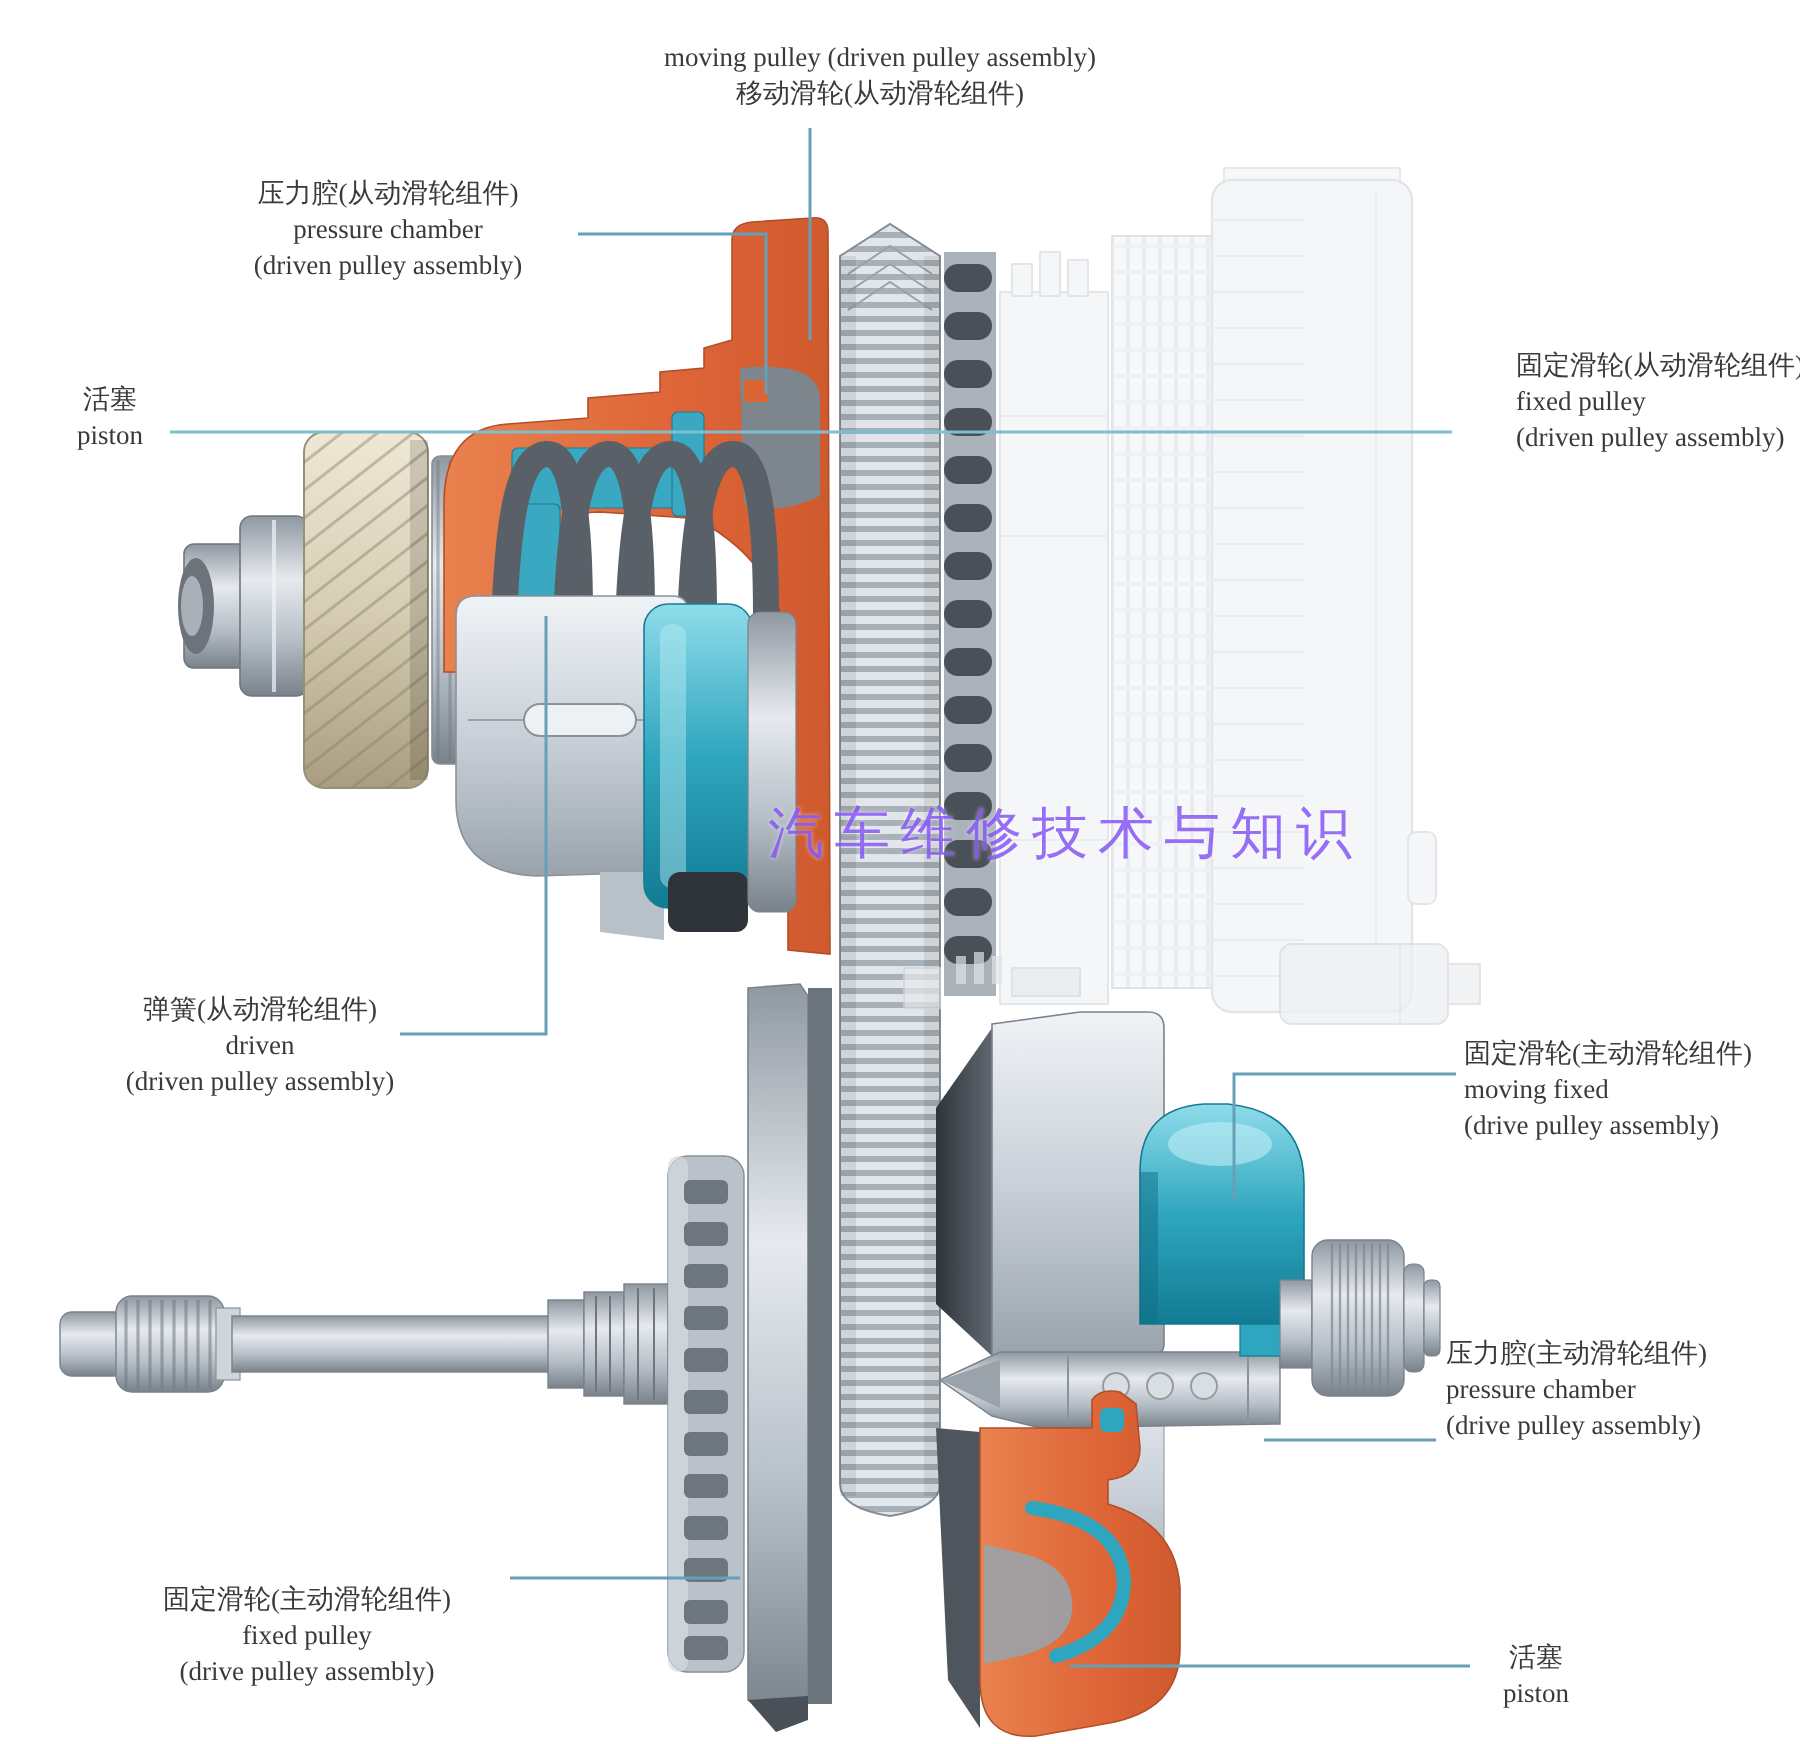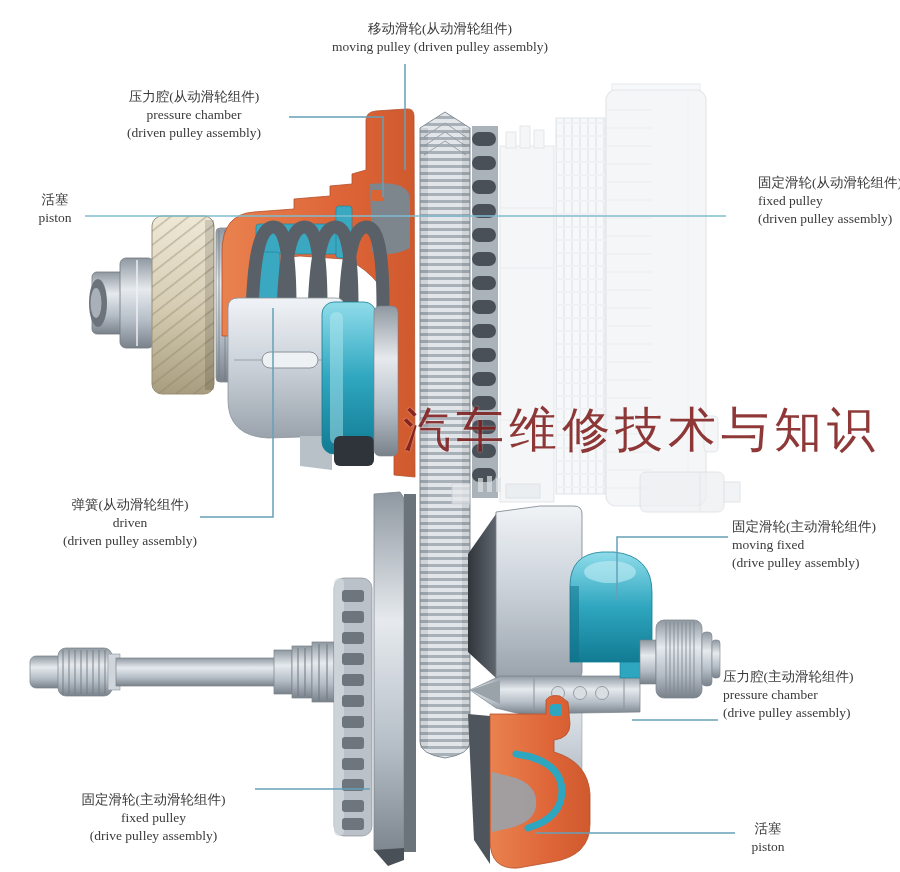--- a/index.html
+++ b/index.html
@@ -2,24 +2,24 @@
 <html><head>
 <meta charset="utf-8">
 <style>
   html,body{margin:0;padding:0;background:#ffffff;}
   #stage{position:relative;width:900px;height:872px;background:#ffffff;overflow:hidden;
          font-family:"Liberation Serif","DejaVu Serif",serif;}
   #machine{position:absolute;left:0;top:0;}
   .lbl{position:absolute;font-size:13.5px;line-height:1.32;color:#3a3a3a;}
   .lbl span{display:block;}
   .c{text-align:center;} .r{text-align:center;} .l{text-align:left;}
-  #watermark{position:absolute;left:403px;top:398px;width:420px;
+  #watermark{position:absolute;left:384px;top:398px;width:420px;
     font-family:"DejaVu Sans","Liberation Sans",sans-serif;
-    font-size:48px;letter-spacing:5px;white-space:nowrap;
-    color:#7f1d1d;opacity:.88;text-shadow:0 0 2px rgba(255,255,255,.6);}
+    font-size:28px;letter-spacing:5px;white-space:nowrap;
+    color:#8b5cf6;opacity:.88;text-shadow:0 0 2px rgba(255,255,255,.6);}
 </style>
 </head>
 <body>
 
 <div id="stage">
 
   <svg id="machine" width="900" height="872" viewBox="0 0 900 872">
     <defs>
       <linearGradient id="gSteel" x1="0" y1="0" x2="0" y2="1">
         <stop offset="0" stop-color="#8f98a1"></stop>
@@ -299,22 +299,22 @@
       <path d="M728,537 H617 V600"></path>
       <path d="M718,720 H632"></path>
       <path d="M255,789 H370"></path>
       <path d="M735,833 H535"></path>
     </g>
   </svg>
 
   <div id="watermark">汽车维修技术与知识</div>
 
   <div class="lbl c" style="left:290px;top:20px;width:300px;">
+    <span>moving pulley (driven pulley assembly)</span>
     <span>移动滑轮(从动滑轮组件)</span>
-    <span>moving pulley (driven pulley assembly)</span>
   </div>
 
   <div class="lbl r" style="left:100px;top:88px;width:188px;">
     <span>压力腔(从动滑轮组件)</span>
     <span>pressure chamber</span>
     <span>(driven pulley assembly)</span>
   </div>
 
   <div class="lbl c" style="left:25px;top:191px;width:60px;">
     <span>活塞</span>

